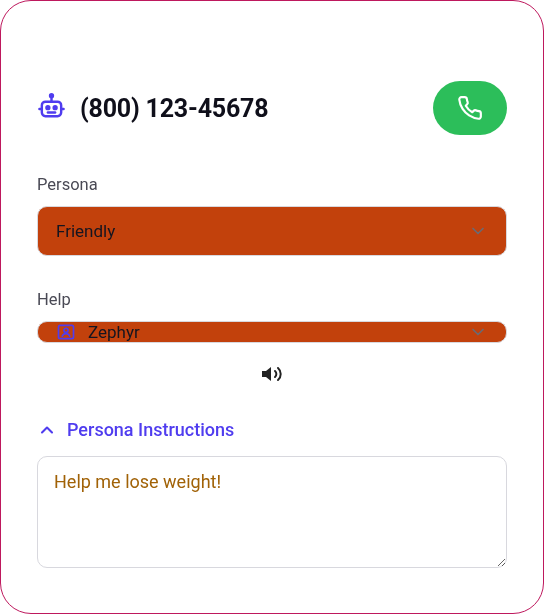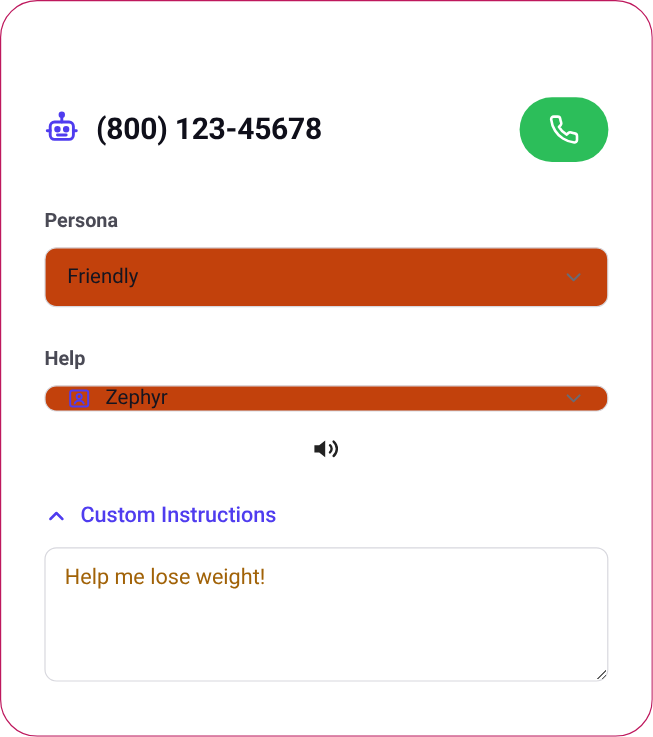--- a/index.html
+++ b/index.html
@@ -49,21 +49,21 @@
       justify-content: center;
       cursor: pointer;
     }
     .call-button svg { display: block; }
     .field {
       margin-top: 12px;
     }
     .field-label {
       font-size: 16.5px;
       color: #4a4a55;
-      font-weight: 700;
+      font-weight: 400;
       margin-bottom: 12px;
       display: block;
     }
     .select {
       width: 100%;
       height: 50px;
       border: 1px solid #d8d8de;
       border-radius: 10px;
       background: #c2410c;
       display: flex;
@@ -209,18 +209,18 @@
       </button>
     </div>
   </div>
 
   <div class="custom-instr-toggle">
     <span>
       <svg width="20" height="20" viewBox="0 0 24 24" fill="none" stroke="currentColor" stroke-width="2.5" stroke-linecap="round" stroke-linejoin="round">
         <polyline points="6 15 12 9 18 15"></polyline>
       </svg>
     </span>
-    <span>Custom Instructions</span>
+    <span>Persona Instructions</span>
   </div>
 
   <textarea class="textarea" style="">Help me lose weight!</textarea>
 
 </div>
 
 </body></html>

